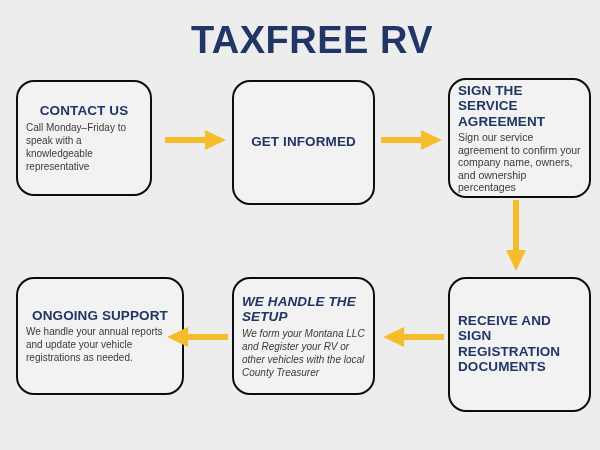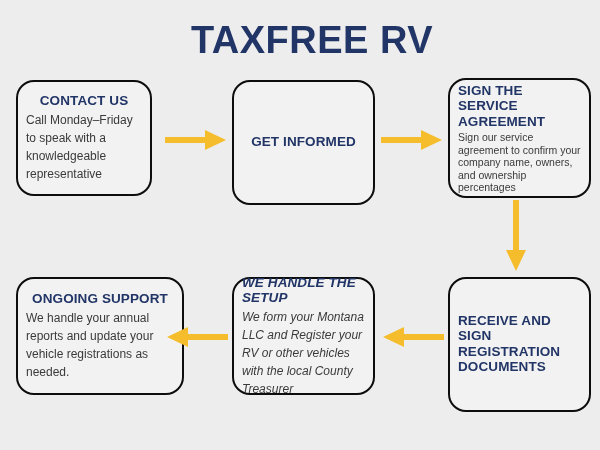--- a/index.html
+++ b/index.html
@@ -53,22 +53,22 @@
   .step .step-title {
     color: #223567;
     font-weight: bold;
     font-size: 13.5px;
     line-height: 15.5px;
     letter-spacing: 0.1px;
     margin-bottom: 2px;
   }
   .step .step-body {
     color: #3a3a3a;
-    font-size: 12px;
-    line-height: 18px;
+    font-size: 10px;
+    line-height: 13px;
   }
 
   
   #step-1 { left: 16px;  top: 80px;  width: 136px; height: 116px; }
   #step-2 { left: 232px; top: 80px;  width: 143px; height: 125px; }
   #step-3 { left: 448px; top: 78px;  width: 143px; height: 120px; }
   
   #step-4 { left: 448px; top: 277px; width: 143px; height: 135px; }
   #step-5 { left: 232px; top: 277px; width: 143px; height: 118px; font-style: italic; }
   #step-6 { left: 16px;  top: 277px; width: 168px; height: 118px; }

